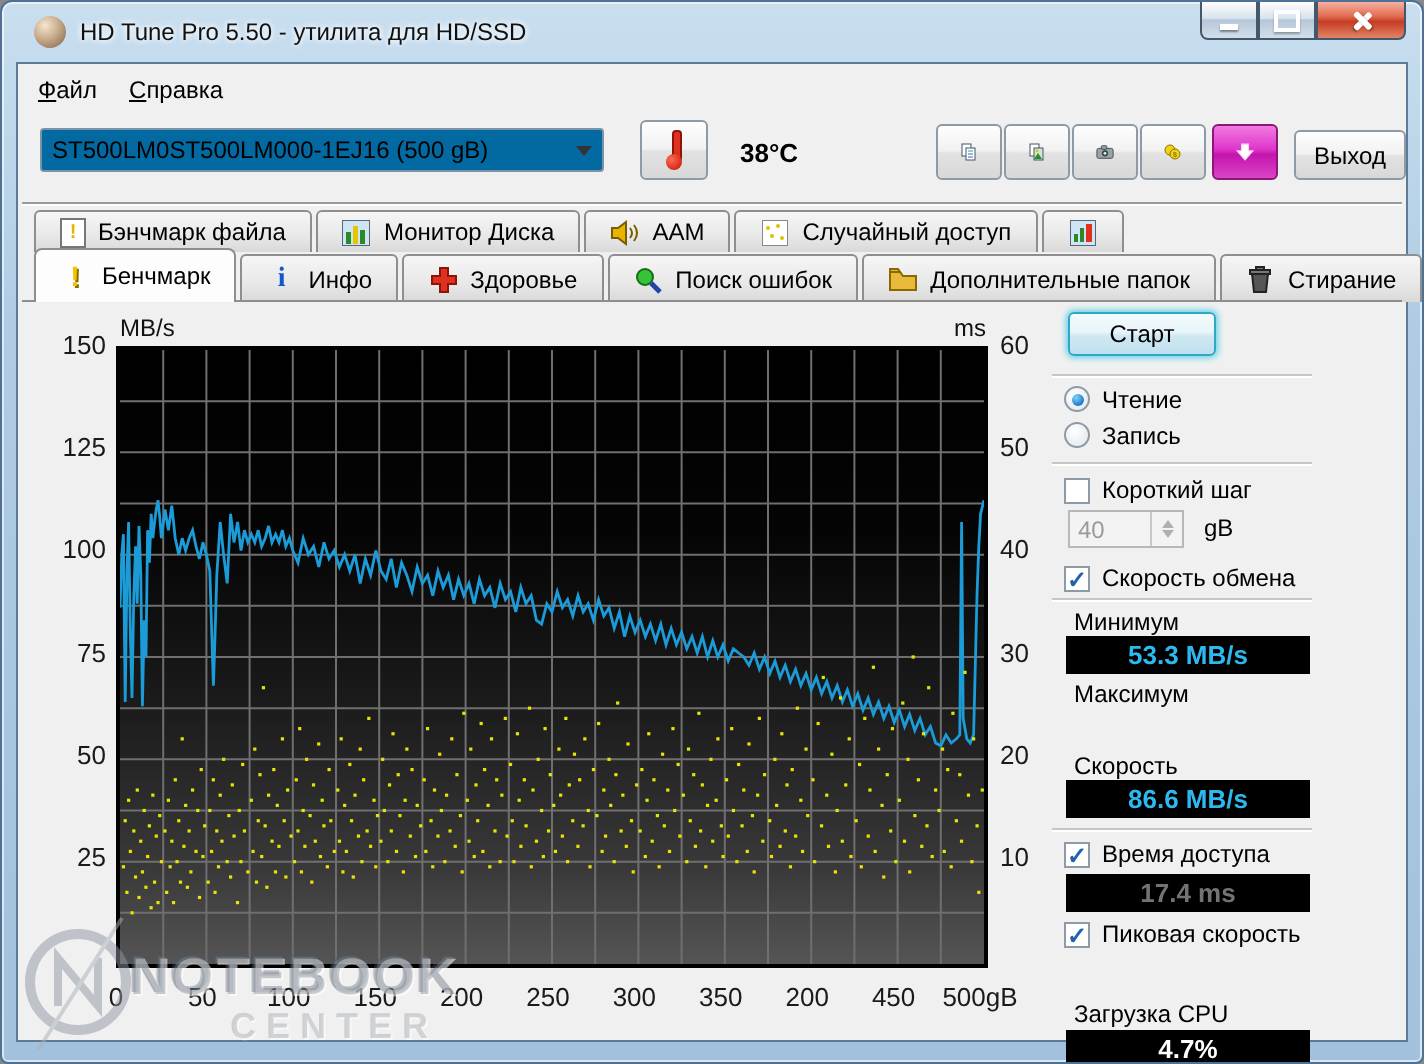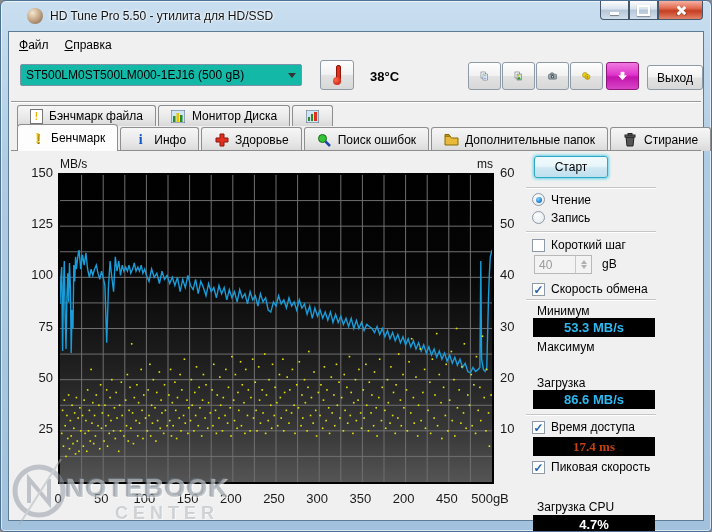--- a/index.html
+++ b/index.html
@@ -1,21 +1,21 @@
 <!DOCTYPE html>
 <html><head>
 <meta charset="utf-8">
 <style>
   html,body{margin:0;padding:0;background:#888;font-family:"Liberation Sans",sans-serif;}
   #app{position:relative;width:712px;height:532px;
     background:linear-gradient(180deg,#c9dff0 0%,#b0cce4 30%,#a2c1dc 100%);
     border:1px solid #4e7296;border-radius:6px 6px 4px 4px;overflow:hidden;
     box-shadow:inset 0 0 0 1px rgba(255,255,255,.6);box-sizing:border-box;}
   
-  .titlebar{position:absolute;left:16px;top:0;right:0;height:30px;}
+  .titlebar{position:absolute;left:6px;top:0;right:0;height:30px;}
   .app-icon{position:absolute;left:10px;top:7px;width:16px;height:16px;border-radius:50%;
     background:radial-gradient(circle at 35% 30%,#f4e6d0 0%,#c8ab8a 45%,#7d5f46 100%);
     box-shadow:inset 0 0 2px #4a3категория no;}
   .title-text{position:absolute;left:33px;top:8px;font-size:12px;color:#111;
     text-shadow:0 0 3px #fff,0 0 3px #fff;white-space:nowrap;}
   .caption-buttons{position:absolute;right:8px;top:0;height:20px;display:flex;}
   .cap{width:29px;height:19px;border:1px solid #45586b;border-top:none;box-sizing:border-box;
     background:linear-gradient(180deg,#fdfdfd 0%,#d8e3ee 45%,#b6c6d8 50%,#d2dfeb 100%);
     display:flex;align-items:center;justify-content:center;position:relative;}
   .cap.min{border-radius:0 0 0 4px;}
@@ -26,21 +26,21 @@
   .glyph-close{width:11px;height:11px;position:relative;}
   .glyph-close:before,.glyph-close:after{content:"";position:absolute;left:5px;top:0;width:2.5px;height:11px;background:#fff;border-radius:1px;box-shadow:0 1px 1px rgba(0,0,0,.35);}
   .glyph-close:before{transform:rotate(45deg);} .glyph-close:after{transform:rotate(-45deg);}
   
   .client{position:absolute;left:7px;top:30px;right:7px;bottom:10px;background:#f0f0f0;
     border:1px solid #5d7b95;box-sizing:border-box;}
   .menubar{position:absolute;left:2px;top:2px;right:2px;height:22px;display:flex;align-items:center;font-size:12px;color:#000;}
   .menu-item{display:inline-block;padding:3px 8px;cursor:default;}
   .menu-item::first-letter{text-decoration:underline;}
   
-  .combo{position:absolute;left:11px;top:32px;width:282px;height:22px;background:#14b8a6;
+  .combo{position:absolute;left:11px;top:32px;width:282px;height:22px;background:#0369a1;
     border:1px solid #7a93a7;border-radius:2px;box-sizing:border-box;font-size:12px;color:#000;}
   .combo-text{position:absolute;left:5px;top:3px;white-space:nowrap;}
   .combo-arrow{position:absolute;right:0;top:0;width:18px;height:100%;display:flex;align-items:center;justify-content:center;}
   .combo-arrow:before{content:"";width:0;height:0;border:4px solid transparent;border-top:5px solid #333;margin-top:4px;}
   .tool-btn{position:absolute;border:1px solid #8e9aa5;border-radius:3px;box-sizing:border-box;
     background:linear-gradient(180deg,#fefefe 0%,#f1f1f1 48%,#e2e2e2 52%,#d8d8d8 100%);
     display:flex;align-items:center;justify-content:center;padding:11px;}
   .temp-btn{left:311px;top:28px;width:34px;height:30px;}
   .thermo{position:relative;width:8px;height:20px;}
   .thermo .stem{position:absolute;left:2.5px;top:0;width:3px;height:14px;background:#e03020;border:1px solid #8c1408;border-radius:2px;}
@@ -81,21 +81,21 @@
     background:linear-gradient(180deg,#f2fbfd 0%,#e8f5fa 45%,#cfe8f2 55%,#bfe0ee 100%);
     box-shadow:0 0 3px 1px #62d2e8;font-size:12px;color:#000;}
   .radio{position:absolute;width:13px;height:13px;border:1px solid #8e9aa5;border-radius:50%;background:radial-gradient(circle at 40% 35%,#fff,#dfe6ec);box-sizing:border-box;}
   .radio.sel:before{content:"";position:absolute;left:2.5px;top:2.5px;width:6px;height:6px;border-radius:50%;
     background:radial-gradient(circle at 35% 30%,#7fd3f7,#1f7acc 70%);}
   .cbx{position:absolute;width:13px;height:13px;border:1px solid #8e9aa5;background:#fff;box-sizing:border-box;
     display:flex;align-items:center;justify-content:center;font-size:12px;font-weight:bold;color:#2262aa;line-height:1;}
   .rp-label{position:absolute;white-space:nowrap;}
   .lcd{position:absolute;left:7px;width:122px;height:19px;background:#000;color:#2eb8f0;
     font-size:13px;font-weight:bold;text-align:center;line-height:19px;}
-  .lcd.yellow{color:#c2410c;font-family:Liberation Serif, serif;} .lcd.white{color:#fff;}
+  .lcd.yellow{color:#737373;} .lcd.white{color:#fff;}
   .spinner{position:absolute;left:8px;top:104px;width:58px;height:19px;border:1px solid #b8b8b8;background:#f3f3f3;box-sizing:border-box;color:#9a9a9a;font-size:12px;}
   .spin-val{position:absolute;left:4px;top:2px;}
   .spin-arrows{position:absolute;right:0;top:0;width:15px;height:100%;border-left:1px solid #c8c8c8;display:flex;flex-direction:column;}
   .spin-arrows span{flex:1;display:flex;align-items:center;justify-content:center;}
   .arr-up{width:0;height:0;border:3px solid transparent;border-bottom:4px solid #b0b0b0;}
   .arr-dn{width:0;height:0;border:3px solid transparent;border-top:4px solid #b0b0b0;}
   
   .watermark{position:absolute;left:2px;top:446px;width:250px;height:84px;z-index:10;pointer-events:none;}
   .wm-text1{position:absolute;left:62px;top:26px;font-size:27px;font-weight:bold;letter-spacing:1px;
     color:rgba(125,135,146,.42);text-shadow:1px 1px 0 rgba(255,255,255,.55),-1px -1px 0 rgba(80,90,100,.35);}
@@ -191,20 +191,41 @@
       <div class="tab">
         <span class="tabicon">
           <svg width="14" height="13" viewBox="0 0 14 13">
               <rect x="0" y="0" width="14" height="13" fill="#cfe4f4" stroke="#567"></rect>
               <rect x="2" y="6" width="2.5" height="6" fill="#2a8a2a"></rect>
               <rect x="5.5" y="3" width="2.5" height="9" fill="#e8c400"></rect>
               <rect x="9" y="5" width="2.5" height="7" fill="#2a8a2a"></rect>
             </svg>
         </span>
         <span>Монитор Диска</span>
+      </div>
+      <div class="tab">
+        <span class="tabicon">
+          <svg width="15" height="13" viewBox="0 0 15 13">
+              <path d="M1 4 H4 L8 1 V12 L4 9 H1 Z" fill="#e8b400" stroke="#7a5c00"></path>
+              <path d="M10 4 Q12 6.5 10 9 M12 2.5 Q15 6.5 12 10.5" fill="none" stroke="#7a5c00"></path>
+            </svg>
+        </span>
+        <span>AAM</span>
+      </div>
+      <div class="tab">
+        <span class="tabicon">
+          <svg width="13" height="13" viewBox="0 0 13 13">
+              <rect x="0" y="0" width="13" height="13" fill="#fff" stroke="#888"></rect>
+              <circle cx="3" cy="4" r="1" fill="#d8c400"></circle>
+              <circle cx="8" cy="3" r="1" fill="#d8c400"></circle>
+              <circle cx="5" cy="8" r="1" fill="#d8c400"></circle>
+              <circle cx="10" cy="9" r="1" fill="#d8c400"></circle>
+            </svg>
+        </span>
+        <span>Случайный доступ</span>
       </div>
       <div class="tab">
         <span class="tabicon">
           <svg width="13" height="13" viewBox="0 0 13 13">
               <rect x="0" y="0" width="13" height="13" fill="#cfe4f4" stroke="#567"></rect>
               <rect x="2" y="7" width="2" height="4" fill="#2a8a2a"></rect>
               <rect x="5" y="4" width="2" height="7" fill="#2a8a2a"></rect>
               <rect x="8" y="2" width="3" height="9" fill="#e03020"></rect>
             </svg>
         </span>
@@ -710,21 +731,21 @@
     </div>
     <span class="rp-label" style="left:76px;top:106px">gB</span>
 
     <span class="cbx" style="left:6px;top:132px">✓</span>
     <span class="rp-label" style="left:25px;top:131px">Скорость обмена</span>
     <div class="rp-sep" style="top:148px"></div>
 
     <span class="rp-label" style="left:11px;top:153px">Минимум</span>
     <div class="lcd" style="top:167px">53.3 MB/s</div>
     <span class="rp-label" style="left:11px;top:189px">Максимум</span>
-    <span class="rp-label" style="left:11px;top:225px">Загрузка</span>
+    <span class="rp-label" style="left:11px;top:225px">Скорость</span>
     <div class="lcd" style="top:239px">86.6 MB/s</div>
     <div class="rp-sep" style="top:263px"></div>
 
     <span class="cbx" style="left:6px;top:270px">✓</span>
     <span class="rp-label" style="left:25px;top:269px">Время доступа</span>
     <div class="lcd yellow" style="top:286px">17.4 ms</div>
     <span class="cbx" style="left:6px;top:310px">✓</span>
     <span class="rp-label" style="left:25px;top:309px">Пиковая скорость</span>
     <span class="rp-label" style="left:11px;top:349px">Загрузка CPU</span>
     <div class="lcd white" style="top:364px">4.7%</div>

